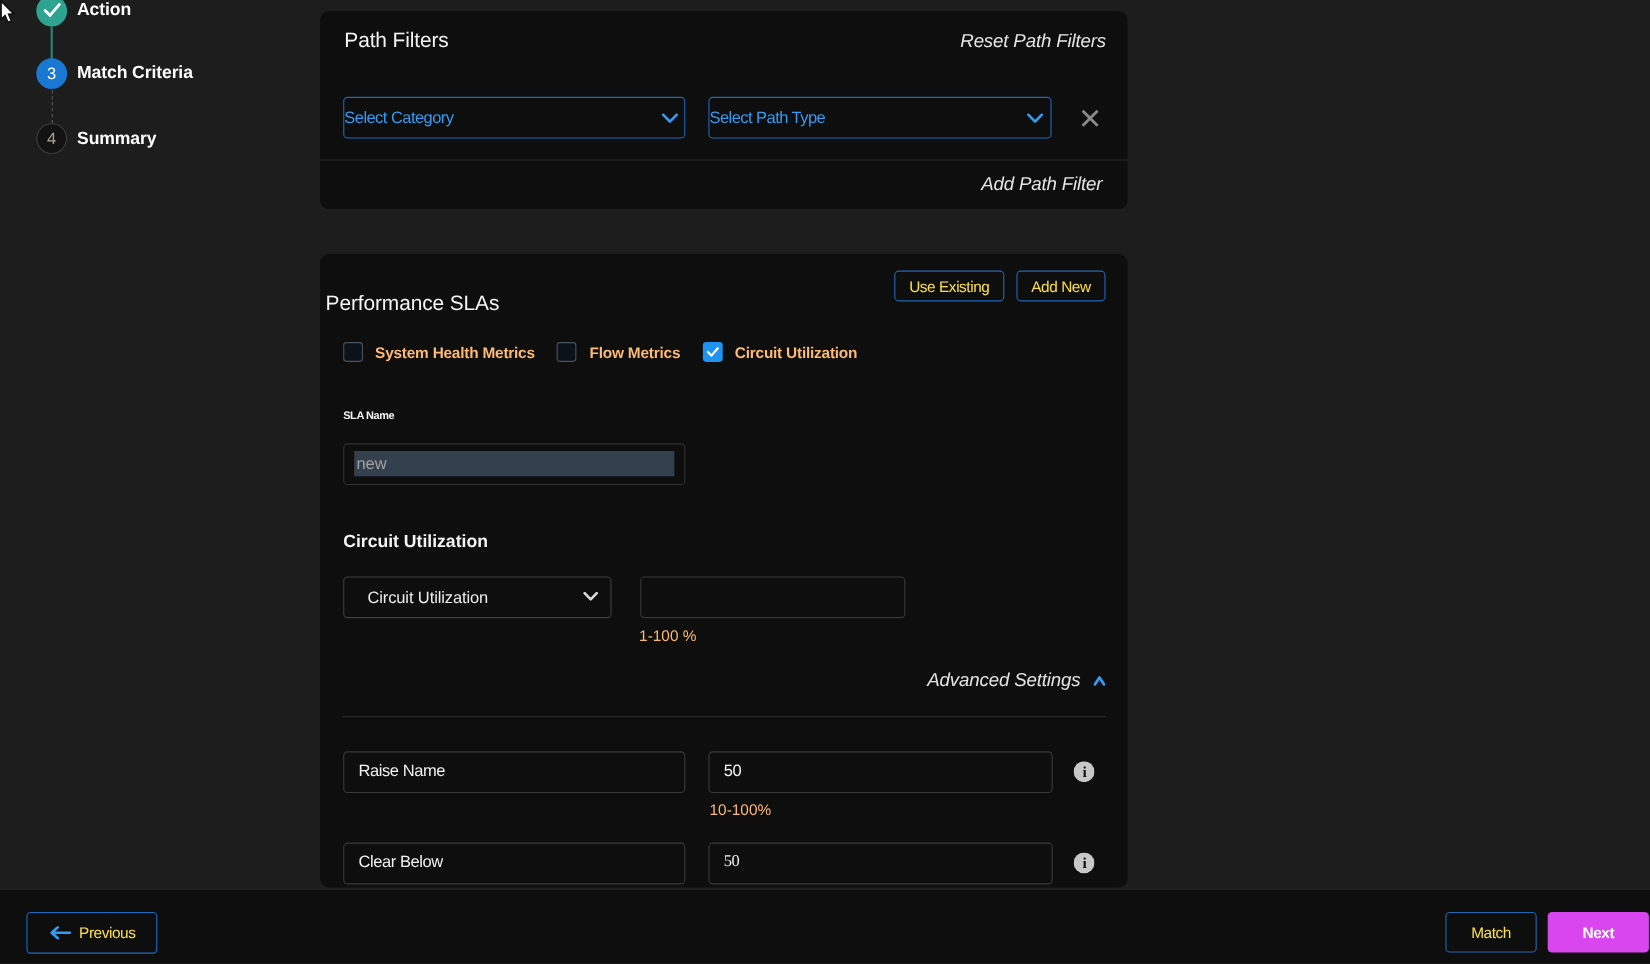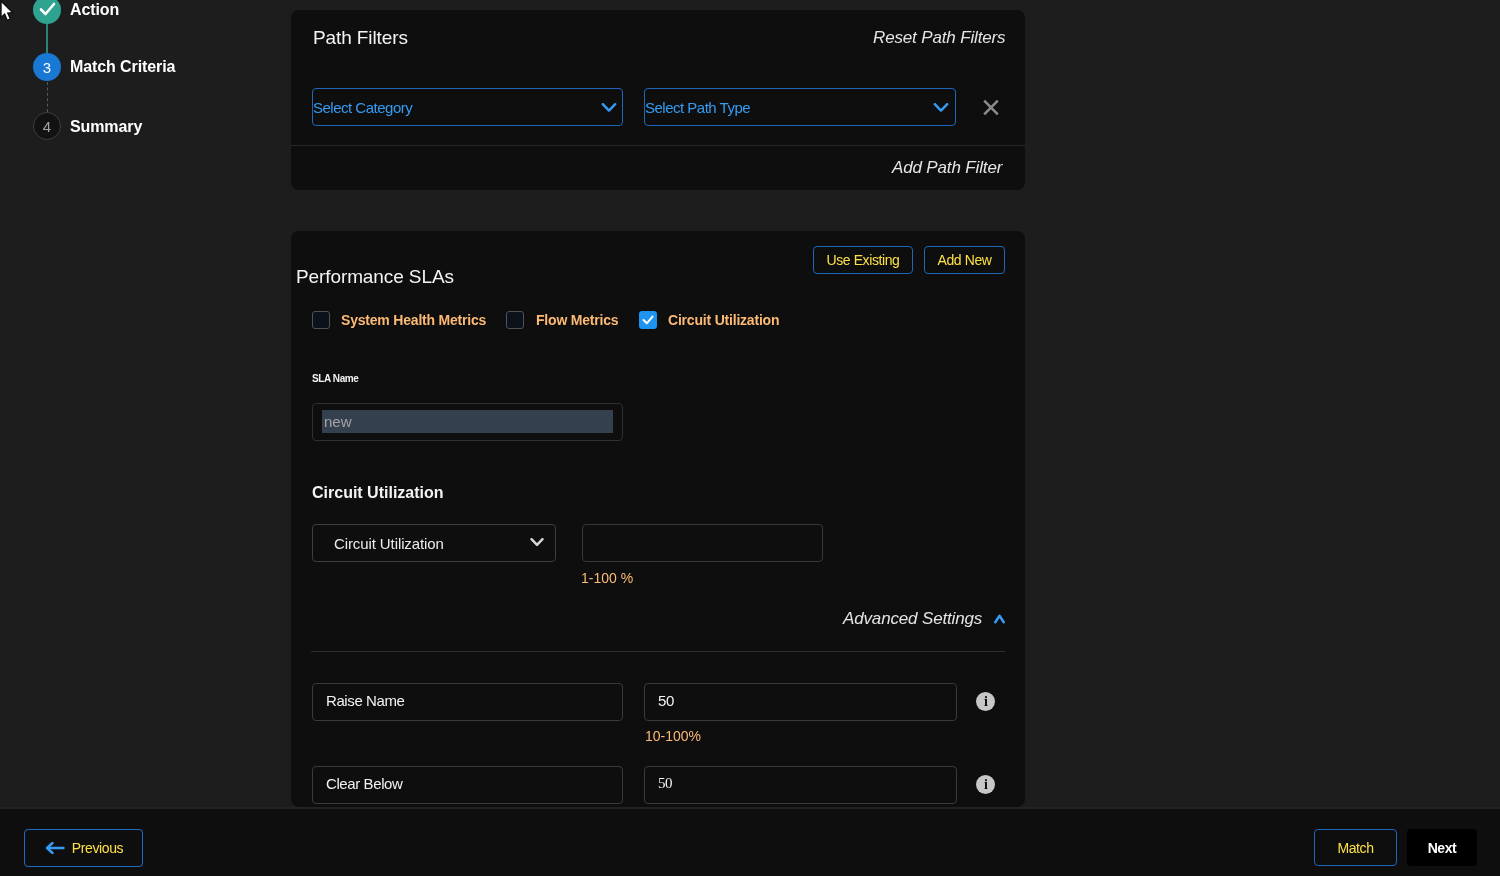--- a/index.html
+++ b/index.html
@@ -122,13 +122,13 @@
 
 <div class="abs" style="left:0; top:807px; width:1500px; height:2px; background:#232324;"></div>
 <div class="abs" style="left:0; top:809px; width:1500px; height:67px; background:#0e0e0f;"></div>
 <div class="btn-outline" style="left:24px; top:829px; width:119px; height:38px; border-width:1.5px; border-color:#1d6cc4;">
   <svg width="21" height="12" viewBox="0 0 21 12" style="margin-right:7px;">
     <path d="M19.5 6 L3.5 6 M8.5 1 L3 6 L8.5 11" stroke="#359bf3" stroke-width="2.4" fill="none" stroke-linecap="round" stroke-linejoin="round"></path>
   </svg>
   Previous
 </div>
 <div class="btn-outline" style="left:1314px; top:829px; width:83px; height:37px;">Match</div>
-<div class="abs" style="left:1407px; top:829px; width:70px; height:37px; background:#000000; border-radius:4px; color:#fff; font-size:14px; letter-spacing:-0.4px; font-weight:700; display:flex; align-items:center; justify-content:center;">Next</div>
+<div class="abs" style="left:1407px; top:829px; width:92px; height:37px; background:#d946ef; border-radius:4px; color:#fff; font-size:14px; letter-spacing:-0.4px; font-weight:700; display:flex; align-items:center; justify-content:center;">Next</div>
 
 </body></html>

